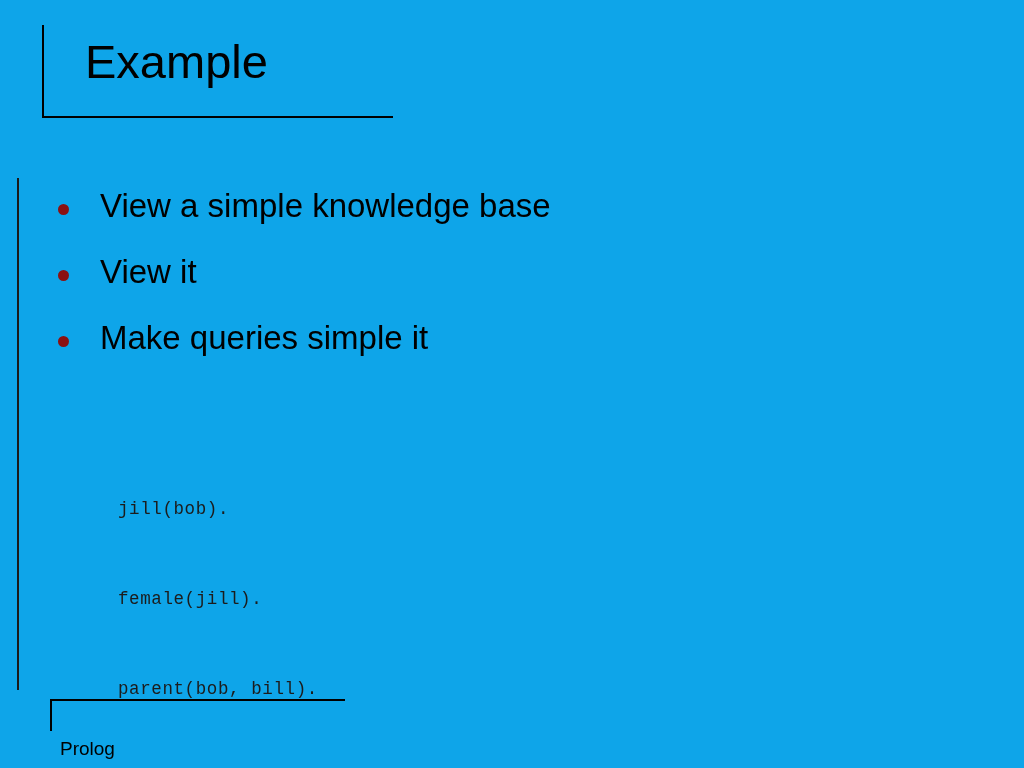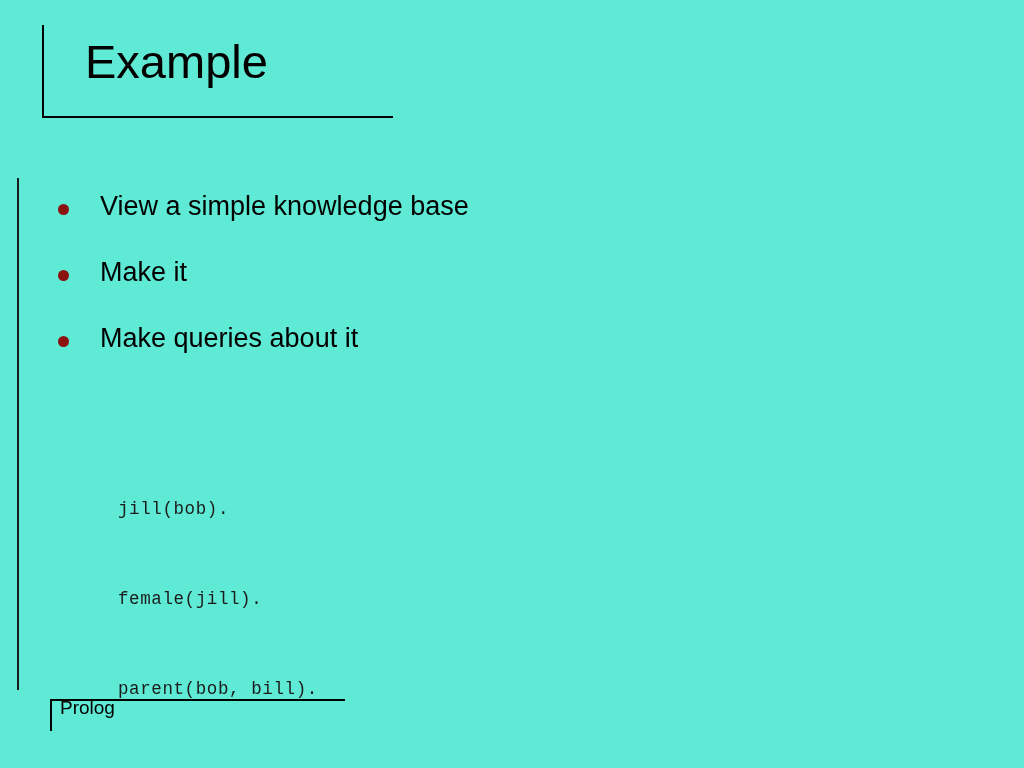--- a/index.html
+++ b/index.html
@@ -5,21 +5,21 @@
   html, body {
     margin: 0;
     padding: 0;
     background: #ffffff;
   }
 
   .slide {
     position: relative;
     width: 1024px;
     height: 768px;
-    background: #5eead4;
+    background: #0ea5e9;
     overflow: hidden;
     font-family: "Liberation Sans", sans-serif;
     -webkit-font-smoothing: antialiased;
   }
 
   
   .title-frame {
     position: absolute;
     left: 42px;
     top: 25px;
@@ -77,21 +77,21 @@
   .bullet-dot {
     display: block;
     width: 11px;
     height: 11px;
     border-radius: 50%;
     background: #8c1111;
   }
 
   .bullet-text {
     flex: 1 1 auto;
-    font-size: 27px;
+    font-size: 33px;
     line-height: 40px;
     color: #000000;
     white-space: nowrap;
   }
 
   
   .code-block {
     position: absolute;
     left: 118px;
     top: 434px;
@@ -115,21 +115,21 @@
     width: 295px;
     height: 32px;
     border-top: 2px solid #000000;
     border-left: 2px solid #000000;
     box-sizing: border-box;
   }
 
   .footer-text {
     position: absolute;
     left: 60px;
-    top: 696px;
+    top: 737px;
     font-size: 19px;
     line-height: 24px;
     color: #000000;
     white-space: nowrap;
   }
 </style>
 </head>
 <body>
 
 <div class="slide">
@@ -145,28 +145,28 @@
       <span class="bullet-marker">
         <span class="bullet-dot"></span>
       </span>
       <span class="bullet-text">View a simple knowledge base</span>
     </div>
 
     <div class="bullet-row">
       <span class="bullet-marker">
         <span class="bullet-dot"></span>
       </span>
-      <span class="bullet-text">Make it</span>
+      <span class="bullet-text">View it</span>
     </div>
 
     <div class="bullet-row">
       <span class="bullet-marker">
         <span class="bullet-dot"></span>
       </span>
-      <span class="bullet-text">Make queries about it</span>
+      <span class="bullet-text">Make queries simple it</span>
     </div>
 
   </div>
 
   <div class="code-block">
     <div class="code-line">jill(bob).</div>
     <div class="code-line">female(jill).</div>
     <div class="code-line">parent(bob, bill).</div>
     
     

